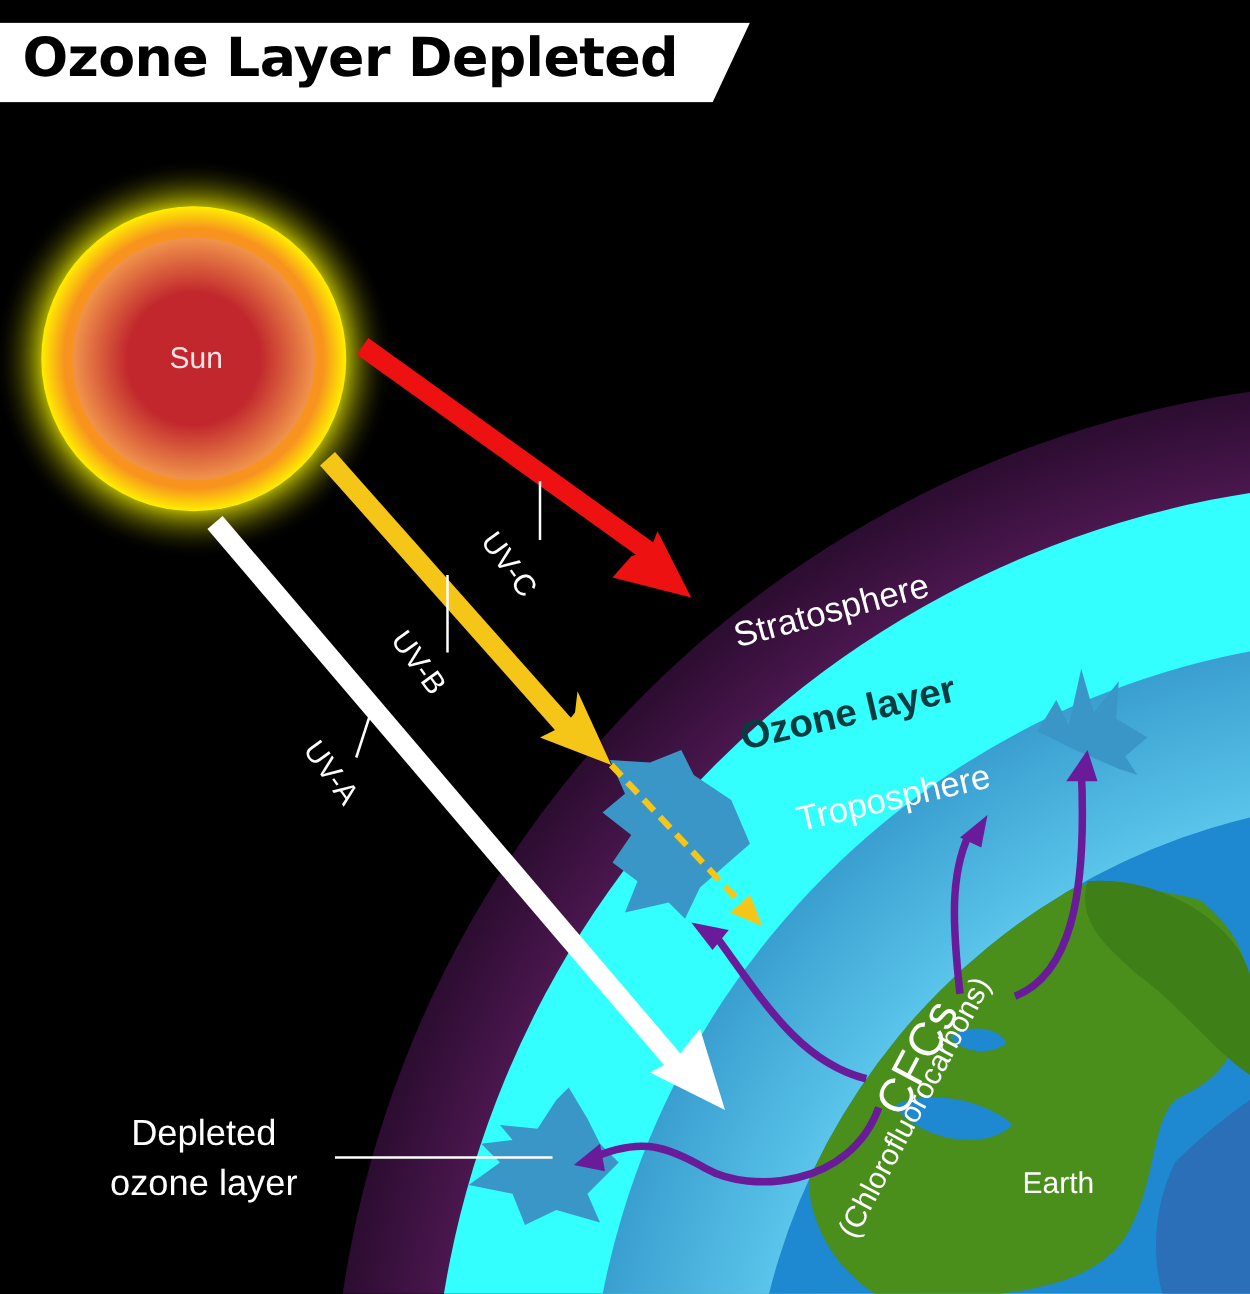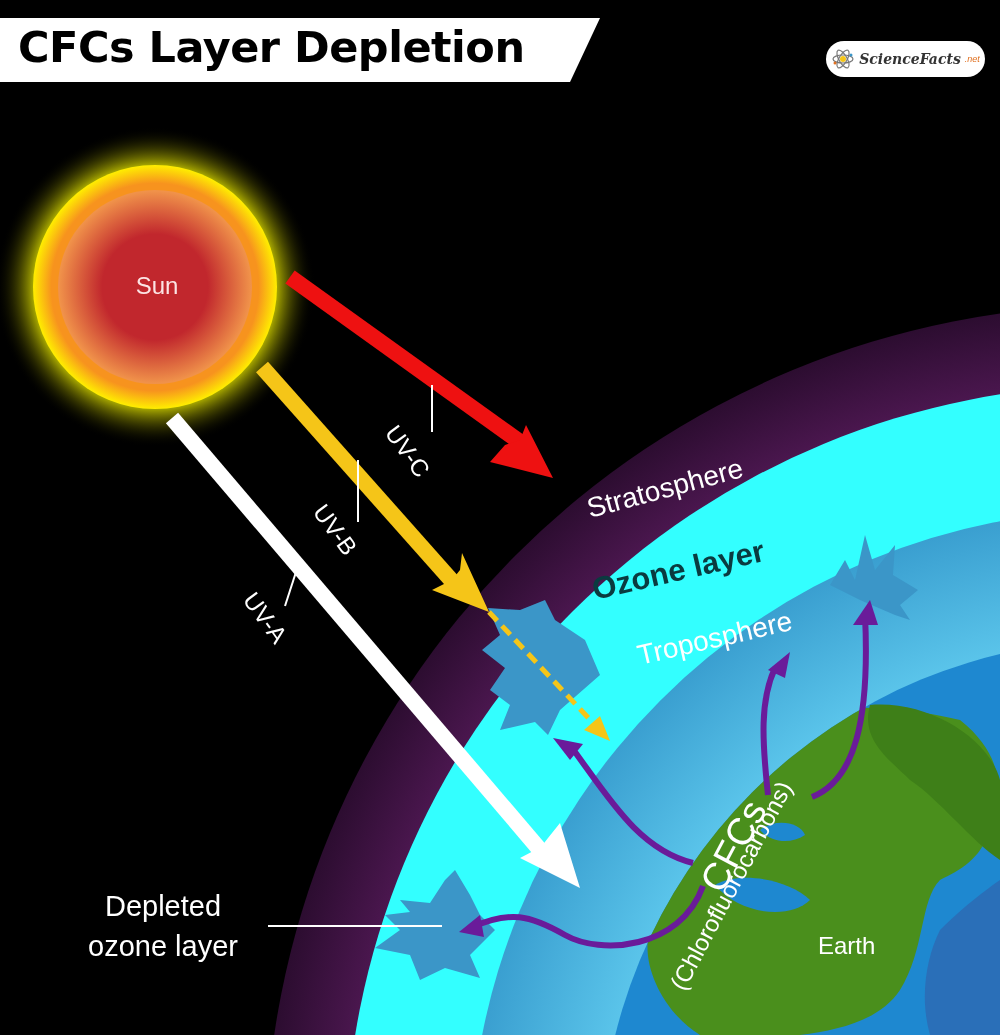--- a/index.html
+++ b/index.html
@@ -121,27 +121,15 @@
 
   <text x="0" y="0" fill="#fff" font-size="38" transform="translate(722,895) rotate(-62)">CFCs</text>
   <text x="0" y="0" fill="#fff" font-size="24" transform="translate(684,992) rotate(-62)">(Chlorofluorocarbons)</text>
   <text x="818" y="954" fill="#fff" font-size="24">Earth</text>
 
   <text x="163" y="916" fill="#fff" font-size="29" text-anchor="middle">Depleted</text>
   <text x="163" y="956" fill="#fff" font-size="29" text-anchor="middle">ozone layer</text>
 </svg>
 
 <div class="title-banner"></div>
-<div class="title-text">CFCs Layer Depletion</div>
+<div class="title-text">Ozone Layer Depleted</div>
 
-<div class="logo">
-  <svg width="24" height="24" viewBox="0 0 24 24">
-    <ellipse cx="12" cy="12" rx="10" ry="4" fill="none" stroke="#777" stroke-width="1.2"></ellipse>
-    <ellipse cx="12" cy="12" rx="10" ry="4" fill="none" stroke="#777" stroke-width="1.2" transform="rotate(60 12 12)"></ellipse>
-    <ellipse cx="12" cy="12" rx="10" ry="4" fill="none" stroke="#777" stroke-width="1.2" transform="rotate(-60 12 12)"></ellipse>
-    <circle cx="12" cy="12" r="3" fill="#f5c518"></circle>
-    <circle cx="20" cy="8" r="1.5" fill="#3b96c8"></circle>
-    <circle cx="4" cy="16" r="1.5" fill="#e07020"></circle>
-  </svg>
-  <span class="logo-text">ScienceFacts</span>
-      <span class="logo-sub">.net</span>
-</div>
 </div>
 
 </body></html>

